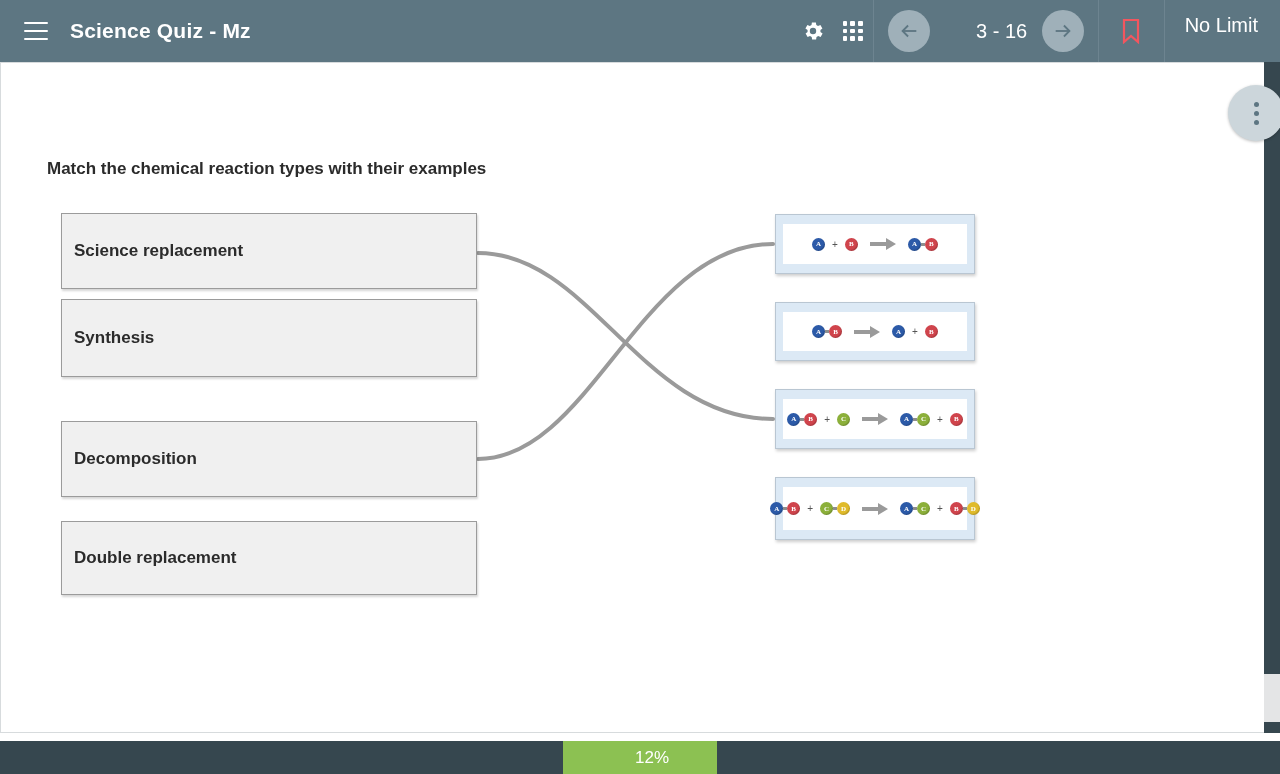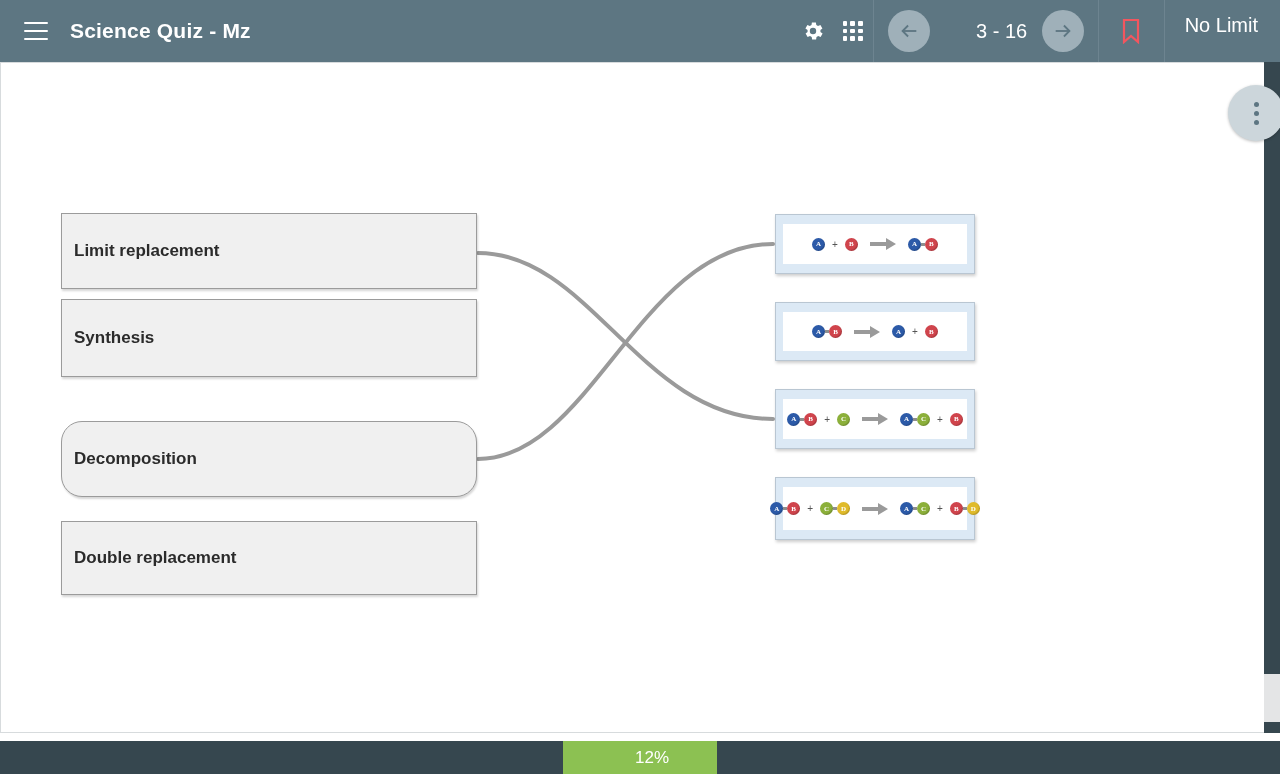--- a/index.html
+++ b/index.html
@@ -208,34 +208,35 @@
       </div>
 
       <div class="limit-cell">
         <span class="limit-text">No Limit</span>
       </div>
     </div>
   </div>
 
   <div class="canvas">
 
+    <div class="question">Match the chemical reaction types with their examples</div>
 
     <svg class="links" viewBox="0 0 1264 679" id="links-svg">
         <path d="M 477 190 C 590 190, 640 356, 772 356"></path>
         <path d="M 477 396 C 590 396, 640 181, 772 181"></path>
       </svg>
 
     <div id="terms-host">
         <div class="term" style="top: 150px; height: 76px;">
-          <span class="term-label">Limit replacement</span>
+          <span class="term-label">Science replacement</span>
         </div>
         <div class="term" style="top: 236px; height: 78px;">
           <span class="term-label">Synthesis</span>
         </div>
-        <div class="term" style="top: 358px; height: 76px; border-radius: 21px;">
+        <div class="term" style="top: 358px; height: 76px;">
           <span class="term-label">Decomposition</span>
         </div>
         <div class="term" style="top: 458px; height: 74px;">
           <span class="term-label">Double replacement</span>
         </div>
       </div>
 
     <div id="examples-host">
         <div class="excard" style="top: 151px; height: 60px;">
           <div class="exinner" style="height: 40px;">

